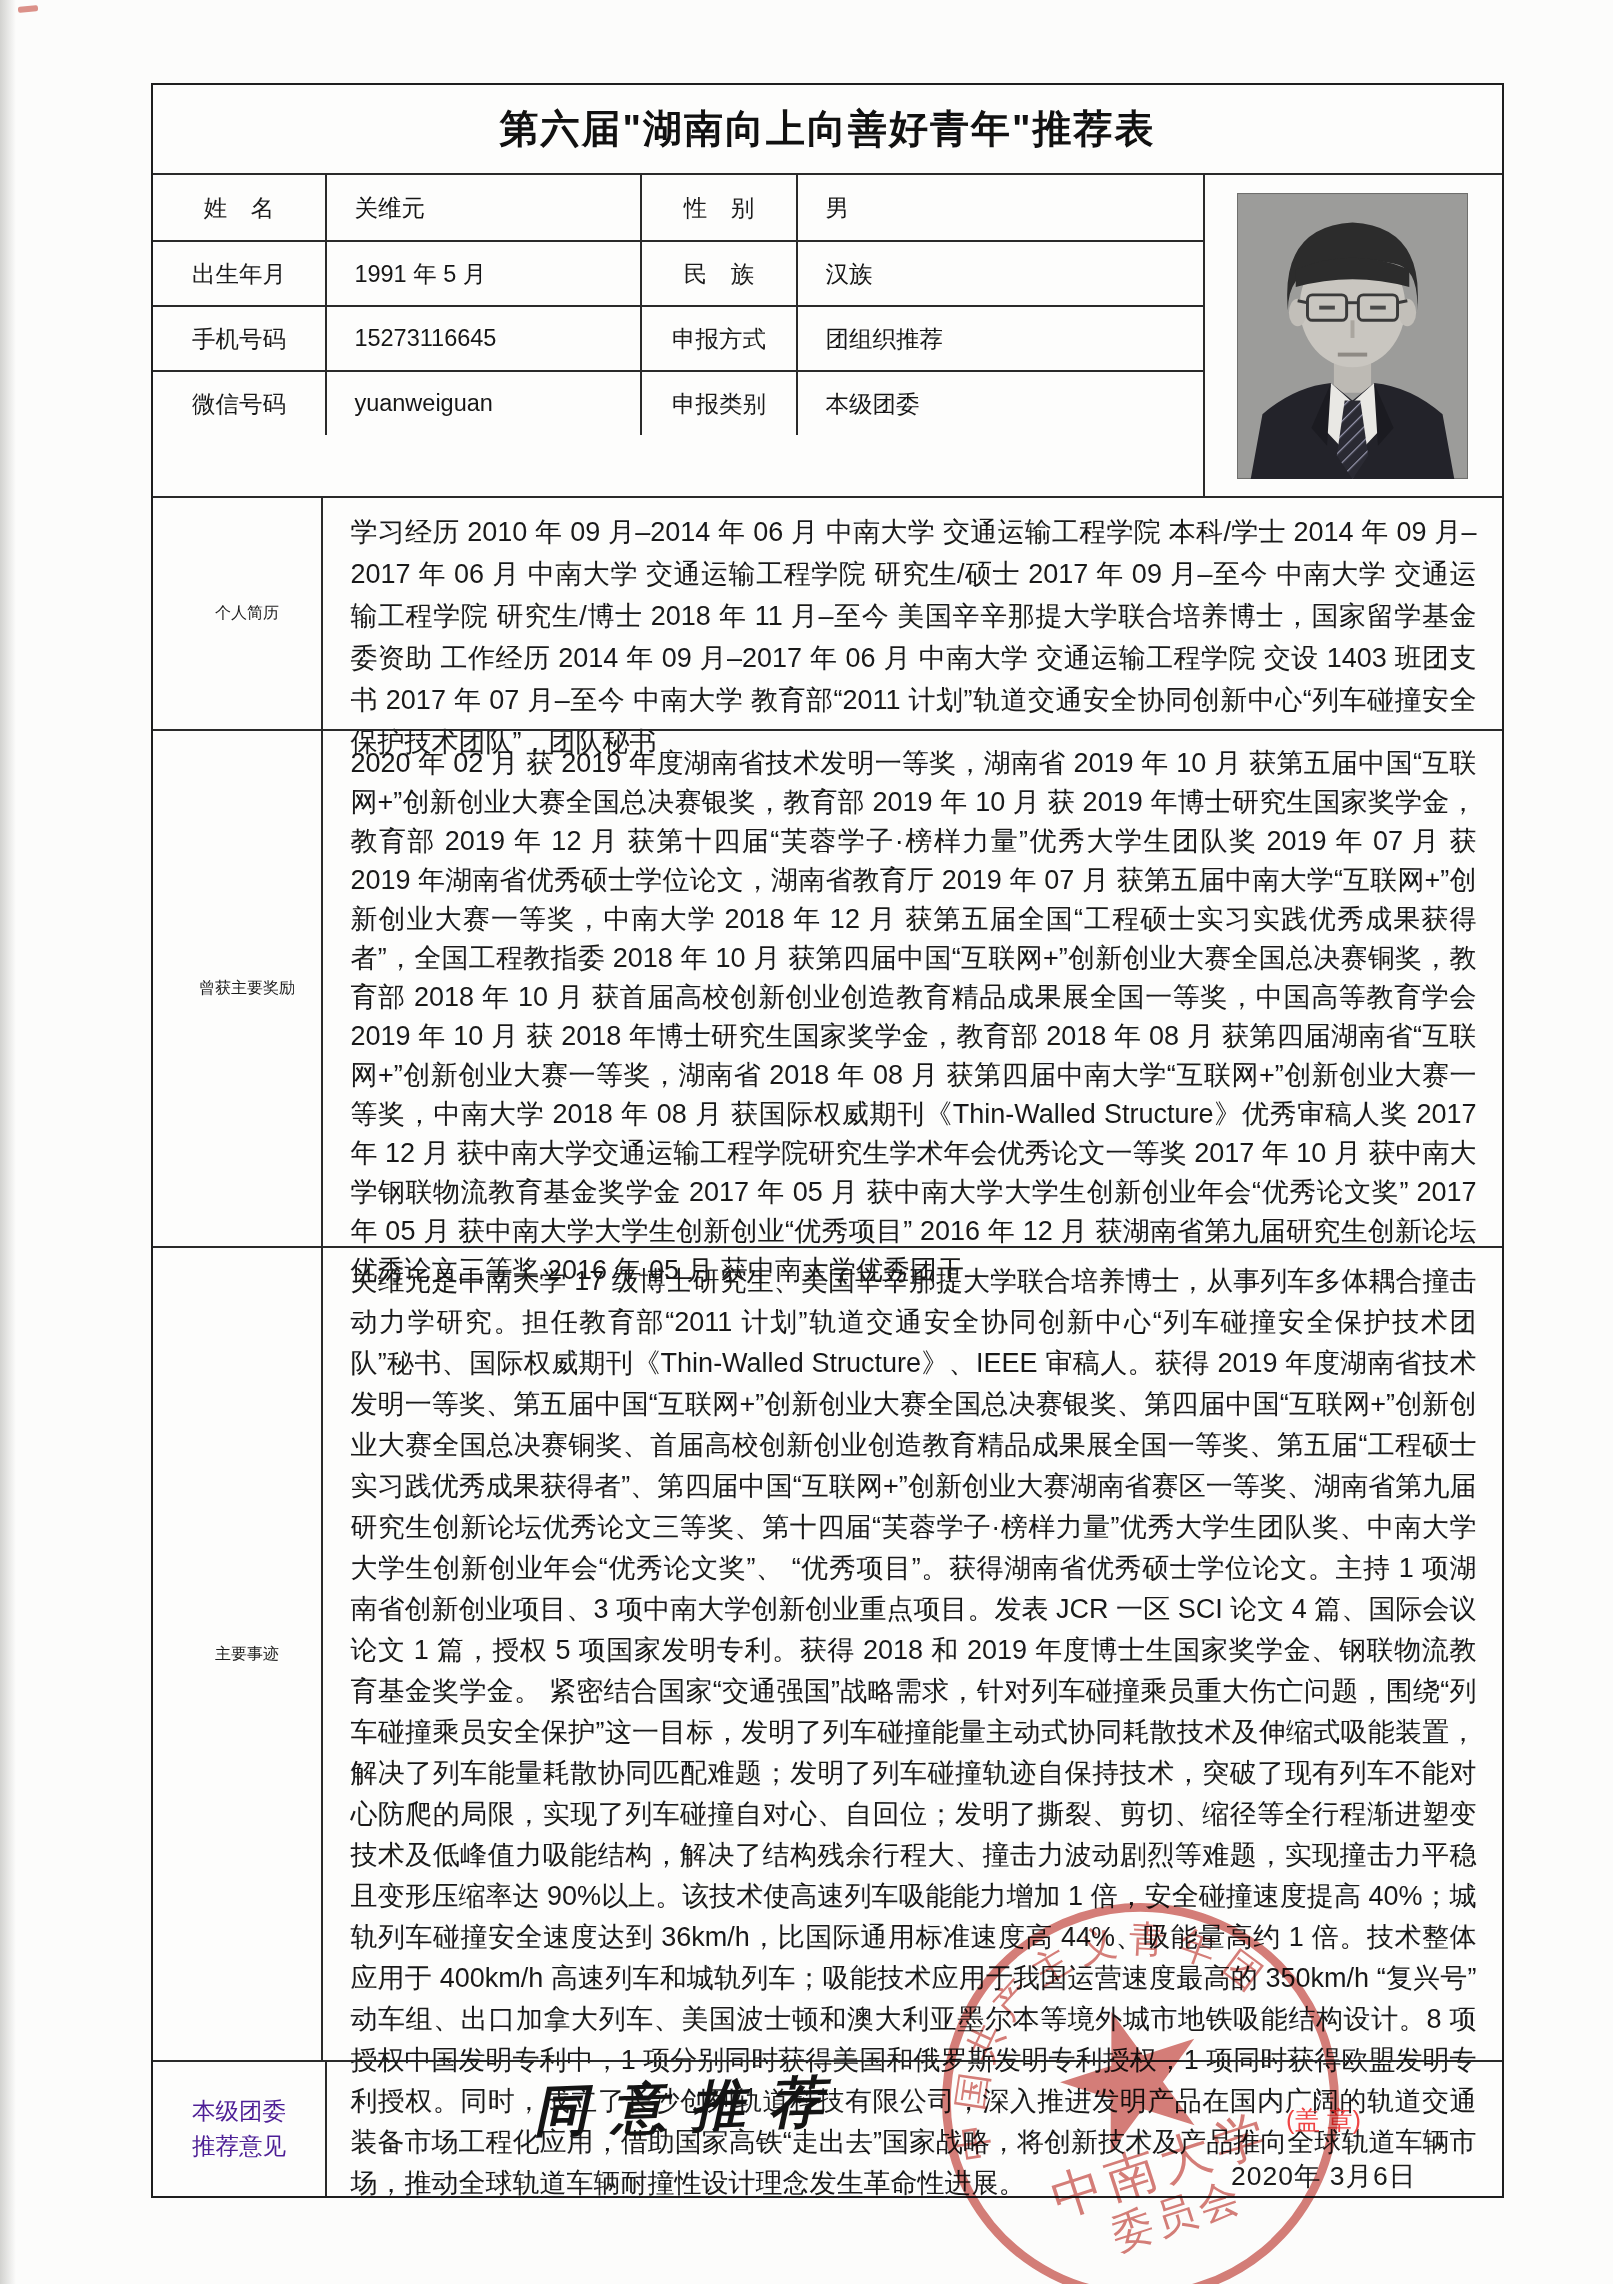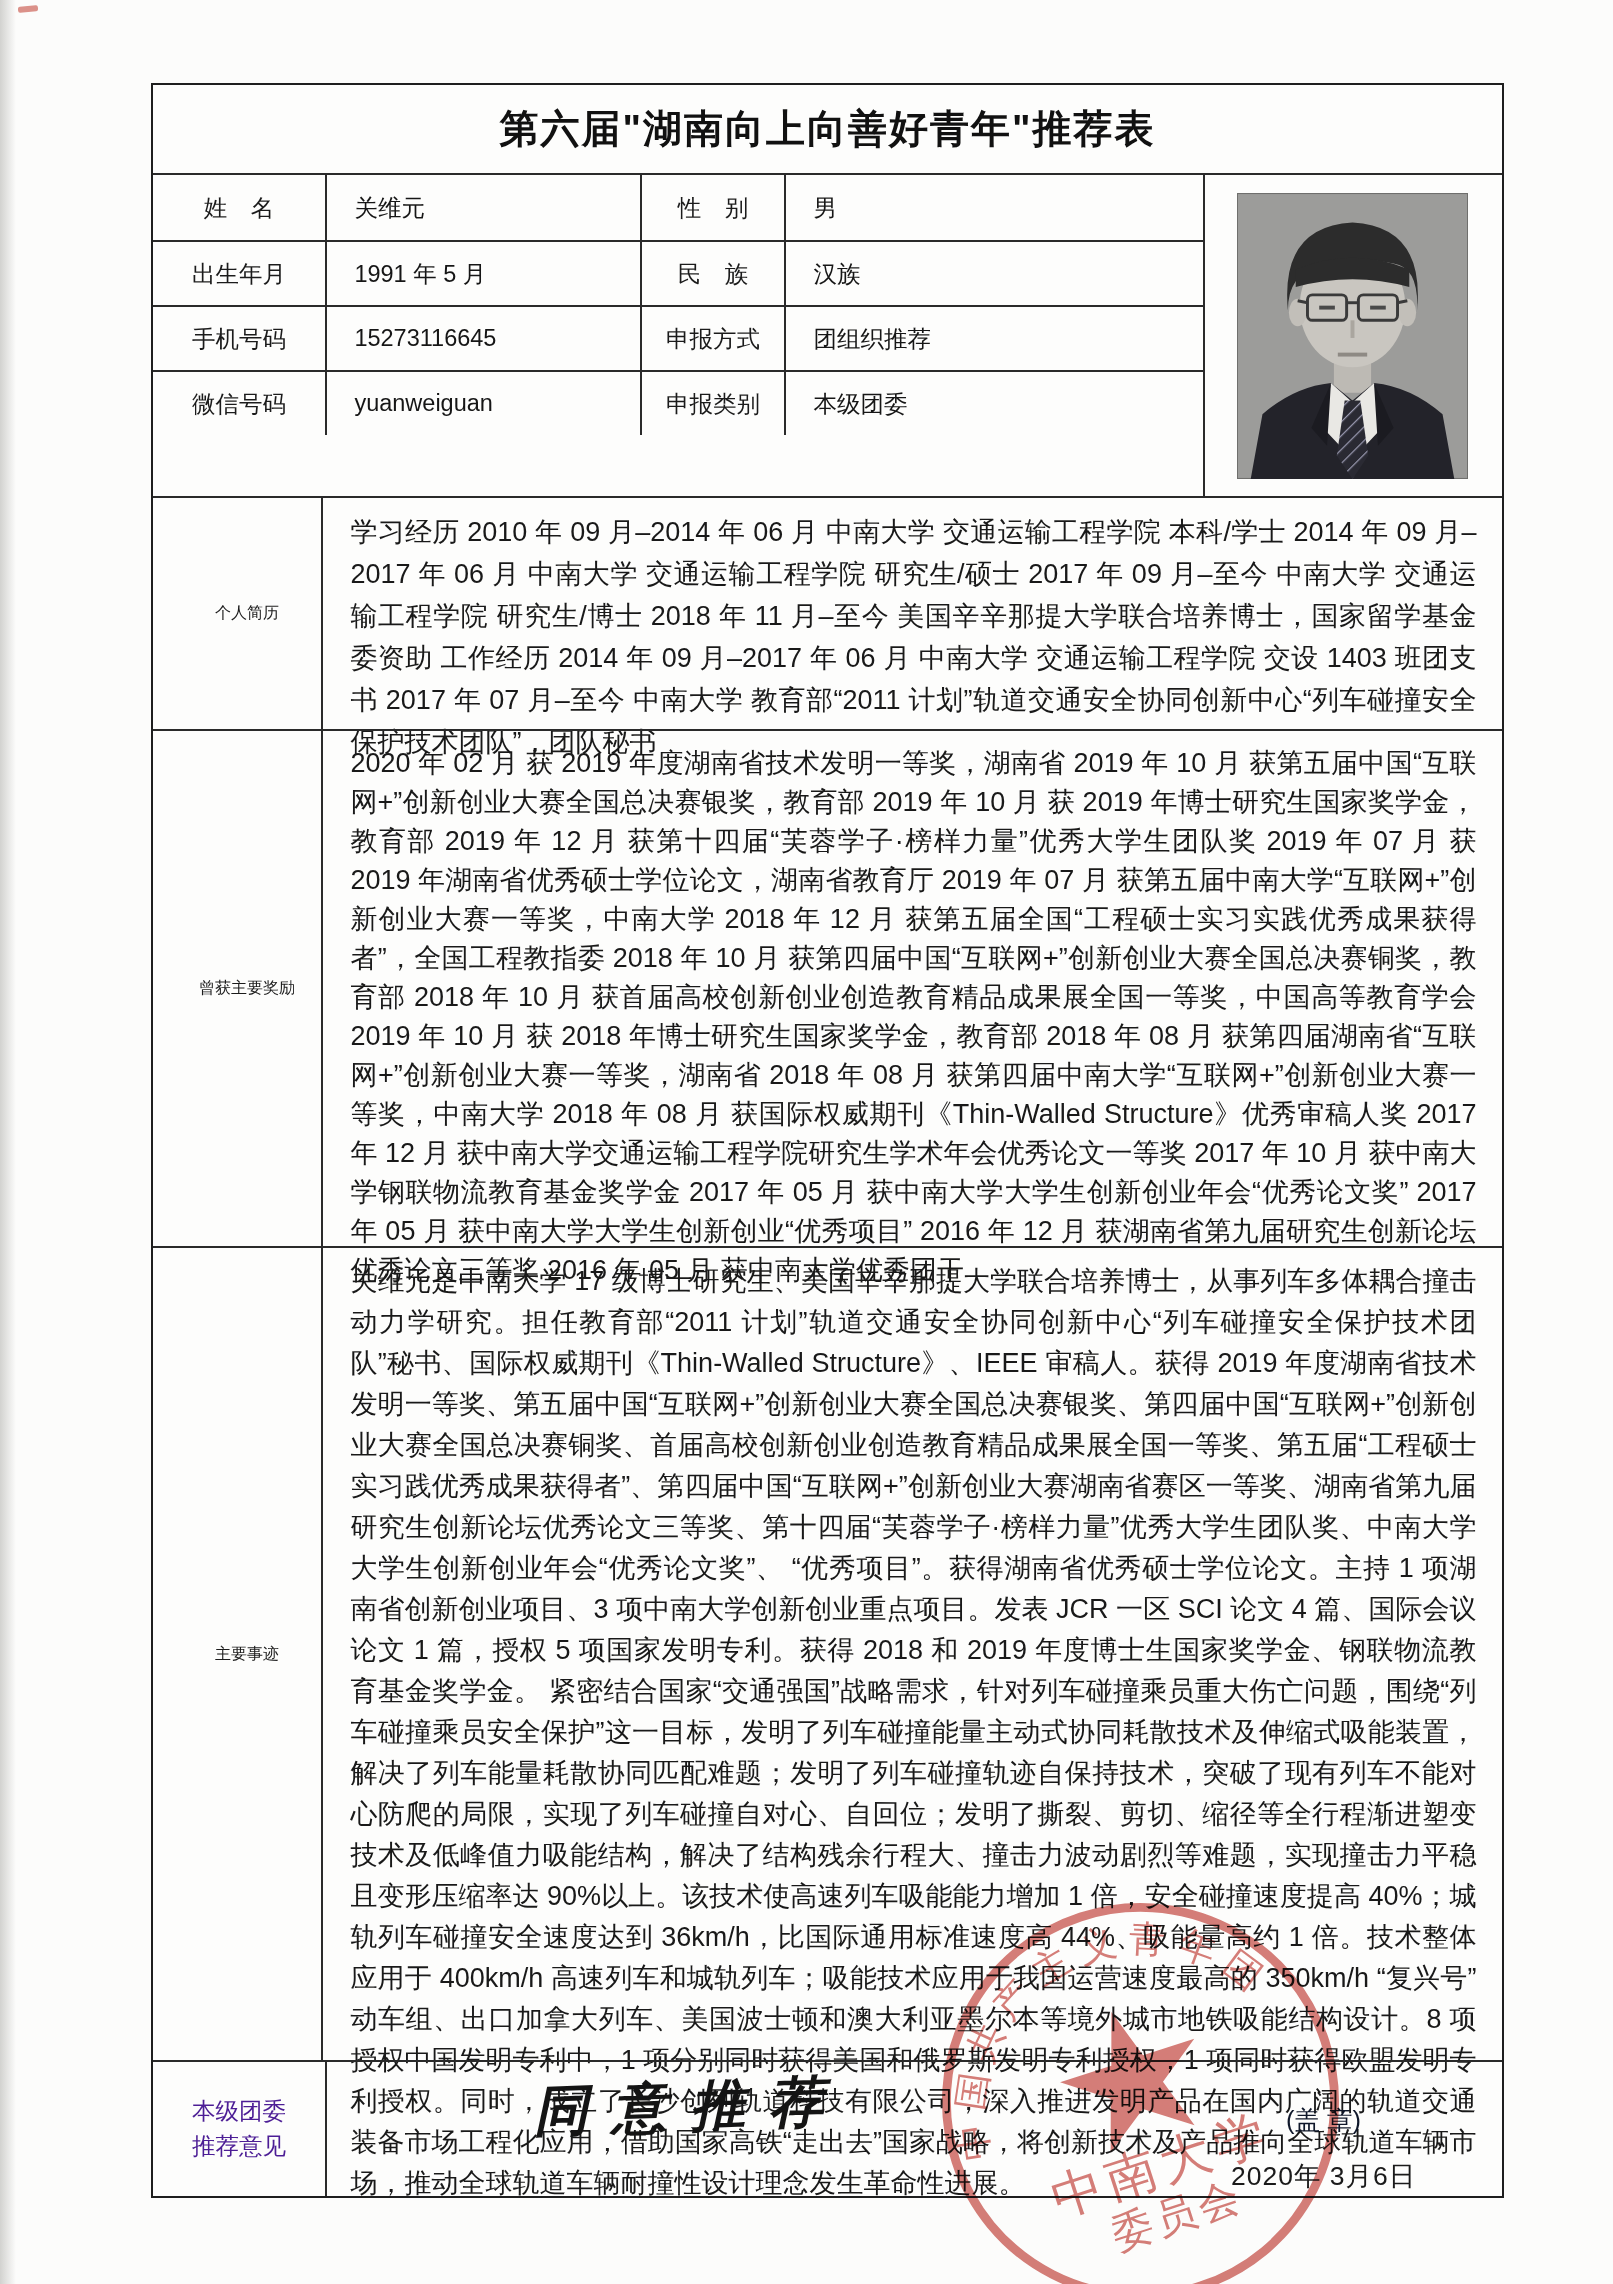--- a/index.html
+++ b/index.html
@@ -32,21 +32,21 @@
   }
 
   .top-block{display:flex;height:323px;}
   .top-left{width:1050px;display:flex;flex-direction:column;}
   .info-row{display:flex;height:65px;box-sizing:border-box;}
   .cell{box-sizing:border-box;display:flex;align-items:center;}
   .lab{justify-content:center;font-size:23.5px;color:#1b1b1b;}
   .val{padding-left:27.4px;font-size:23.5px;color:#161616;}
   .c1{width:172px;border-radius:29px;}
   .c2{width:315px;}
-  .c3{width:144px;}
+  .c3{width:156px;}
   .c4{width:384px;}
   .photo-cell{width:297px;box-sizing:border-box;display:flex;align-items:center;justify-content:center;}
   .photo-frame{width:231px;height:286px;}
 
   .section-row{display:flex;box-sizing:border-box;}
   .sec-label{width:148px;display:flex;align-items:center;justify-content:center;
     font-size:16px;color:#1b1b1b;box-sizing:border-box;text-align:center;margin-left:20px;}
   .sec-content{flex:1;box-sizing:border-box;padding:12.7px 25.5px 7.8px 27.4px;
     font-size:27px;color:#191919;text-align:justify;}
   .resume-text{line-height:42px;}
@@ -60,21 +60,21 @@
   .approval-label{width:172px;display:flex;flex-direction:column;align-items:center;justify-content:center;
     font-size:23.5px;line-height:35px;color:#4c1d95;box-sizing:border-box;}
   .approval-content{flex:1;position:relative;box-sizing:border-box;}
   .handwriting{
     position:absolute;left:206px;top:7.8px;
     font-family:"DejaVu Serif","Liberation Serif",serif;
     font-style:italic;font-weight:bold;
     font-size:55px;letter-spacing:23.5px;color:#141414;
     transform:rotate(-2deg);
   }
-  .seal-note{position:absolute;left:959px;top:41px;font-size:25.5px;color:#0f172a;}
+  .seal-note{position:absolute;left:959px;top:41px;font-size:25.5px;color:#ef4444;}
   .approval-date{position:absolute;left:904px;top:96px;font-size:26.5px;color:#1a1a1a;letter-spacing:1px;}
 
   .stamp{
     position:absolute;left:919px;top:1880px;width:443px;height:443px;
     mix-blend-mode:multiply;opacity:.9;pointer-events:none;
   }
 </style>
 </head>
 <body>
 

